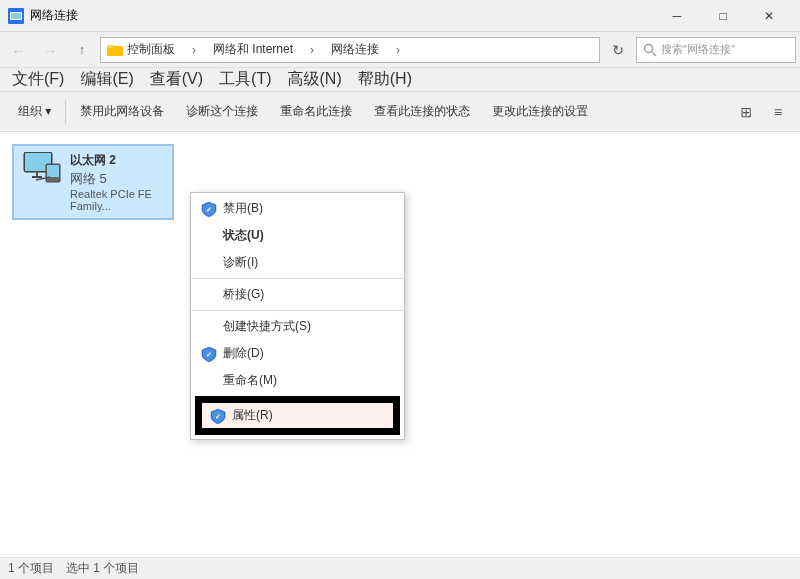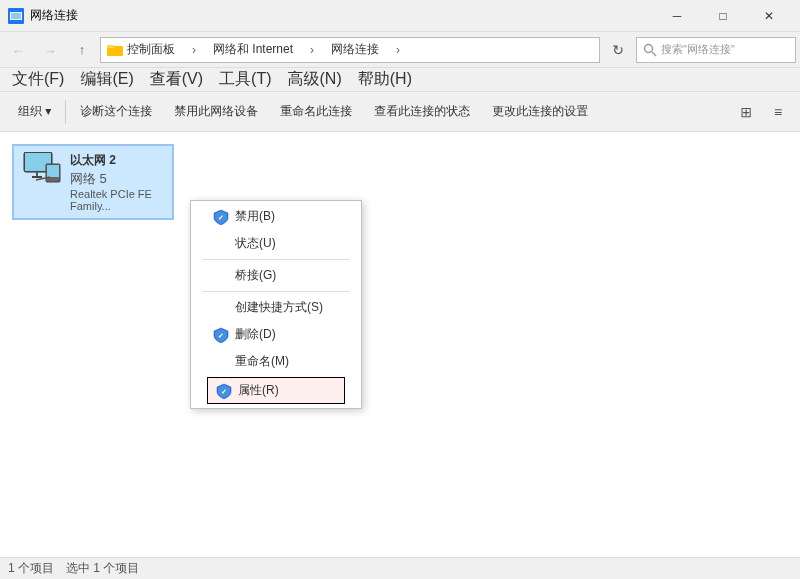--- a/index.html
+++ b/index.html
@@ -229,52 +229,52 @@
     }
     .adapter-driver {
       font-size: 11px;
       color: #555;
     }
 
     
     .context-menu {
       position: absolute;
       left: 190px;
-      top: 68px;
-      width: 172px;
+      top: 60px;
+      width: 215px;
       background: white;
       border: 1px solid #c0c0c0;
       box-shadow: 2px 2px 8px rgba(0,0,0,0.2);
       z-index: 100;
-      padding: 2px 12px;
+      padding: 2px 0;
     }
     .ctx-item {
       display: flex;
       align-items: center;
       padding: 5px 10px;
       font-size: 12px;
       color: #333;
       cursor: pointer;
       gap: 6px;
       position: relative;
     }
     .ctx-item.highlighted {
       background: #fff0f0;
-      border: 1px solid #000000;
+      border: 7px solid #000000;
       margin: 2px 4px;
       padding: 4px 8px;
       text-align: right;
     }
     .ctx-separator {
       height: 1px;
       background: #ddd;
       margin: 2px 0;
     }
     .ctx-bold {
-      font-weight: normal;
+      font-weight: bold;
     }
 
     
     .shield-svg {
       width: 16px;
       height: 16px;
     }
 
     
     .status-bar {
@@ -350,22 +350,22 @@
   <span class="menu-item">编辑(E)</span>
   <span class="menu-item">查看(V)</span>
   <span class="menu-item">工具(T)</span>
   <span class="menu-item">高级(N)</span>
   <span class="menu-item">帮助(H)</span>
 </div>
 
 <div class="toolbar">
   <button class="toolbar-btn">组织 ▾</button>
   <div class="toolbar-sep"></div>
+  <button class="toolbar-btn">禁用此网络设备</button>
   <button class="toolbar-btn">诊断这个连接</button>
-  <button class="toolbar-btn">禁用此网络设备</button>
   <button class="toolbar-btn">重命名此连接</button>
   <button class="toolbar-btn">查看此连接的状态</button>
   <button class="toolbar-btn">更改此连接的设置</button>
   <div class="toolbar-right">
     <button class="view-btn">⊞</button>
     <button class="view-btn">≡</button>
   </div>
 </div>
 
 <div class="main-content">
@@ -402,20 +402,24 @@
           <text x="8" y="11" text-anchor="middle" fill="white" font-size="7" font-weight="bold">✓</text>
         </svg>
         <span>禁用(B)</span>
       </div>
 
       <div class="ctx-item">
         <span style="width:16px; display:inline-block;"></span>
         <span class="ctx-bold">状态(U)</span>
       </div>
 
+      <div class="ctx-item">
+        <span style="width:16px; display:inline-block;"></span>
+        <span>诊断(I)</span>
+      </div>
       <div class="ctx-separator"></div>
 
       <div class="ctx-item">
         <span style="width:16px; display:inline-block;"></span>
         <span>桥接(G)</span>
       </div>
       <div class="ctx-separator"></div>
 
       <div class="ctx-item">
         <span style="width:16px; display:inline-block;"></span>

